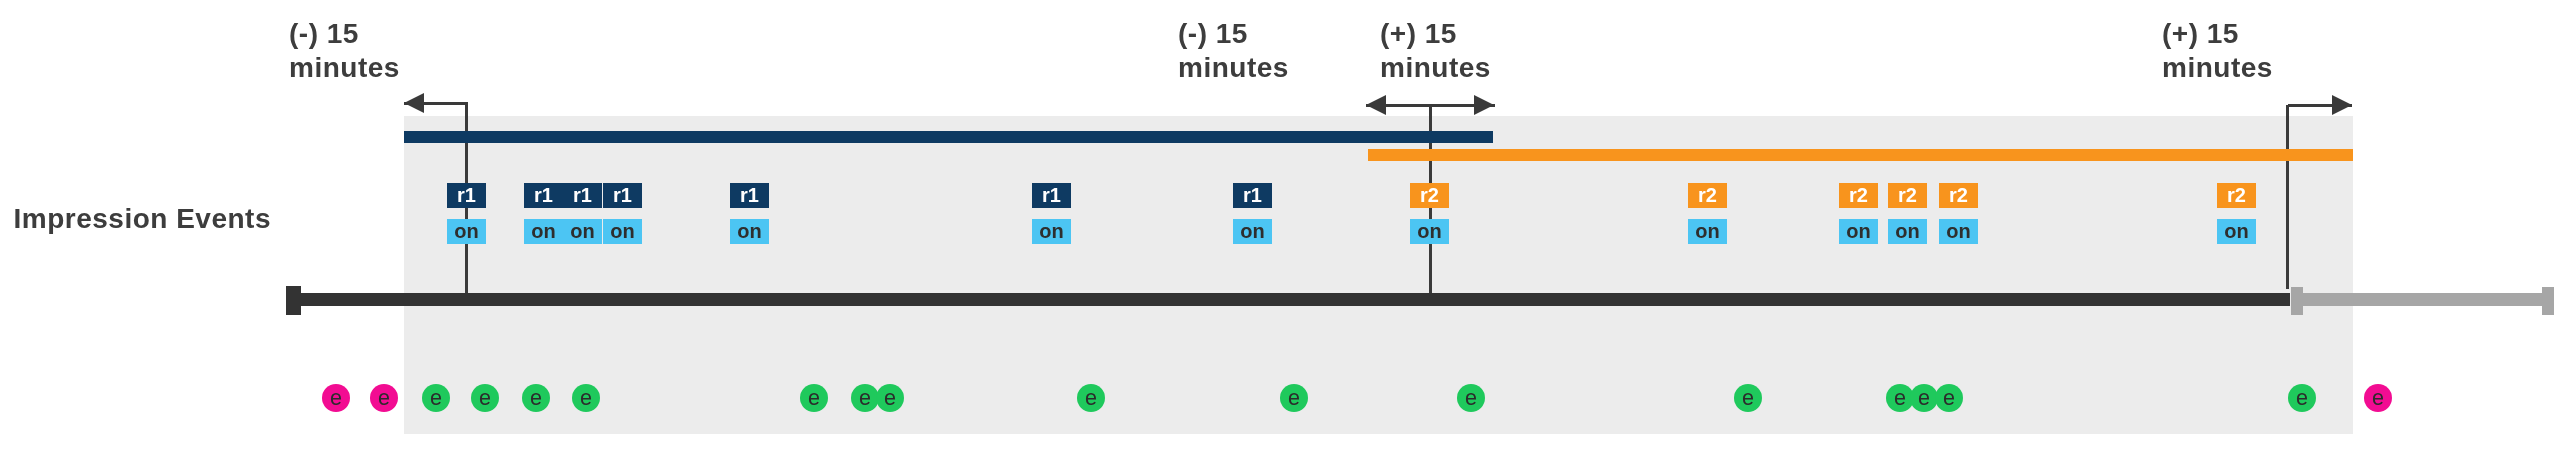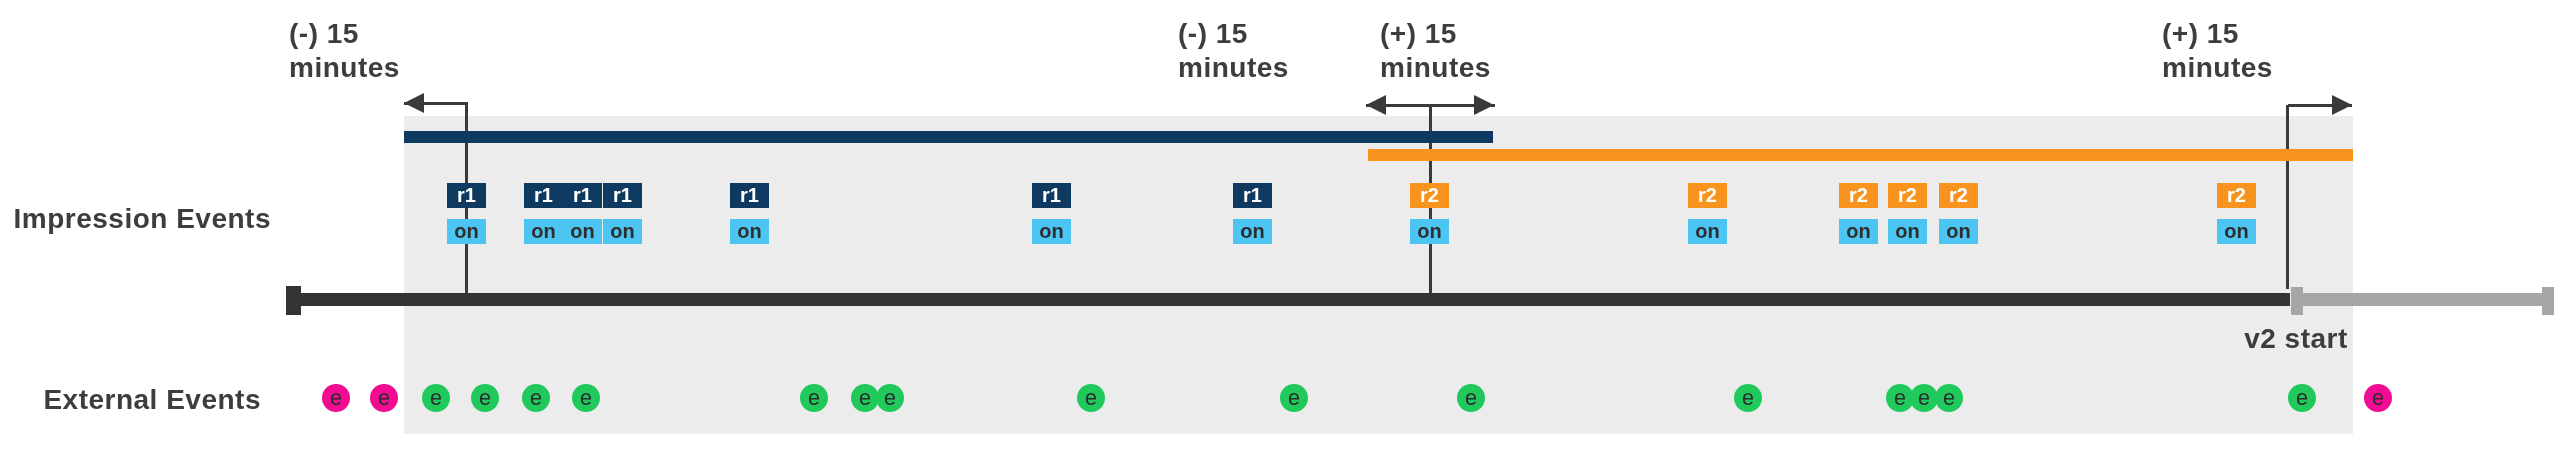--- a/index.html
+++ b/index.html
@@ -63,23 +63,21 @@
   <div class="bar bar-navy" style="left: 404px; top: 131px; width: 1089px; height: 12.2px;"></div>
   <div class="bar bar-orange" style="left: 1368px; top: 149px; width: 985px; height: 12.2px;"></div>
 
   <div class="tl-dark" style="left: 287px; top: 293px; width: 2003px; height: 13px;"></div>
   <div class="tl-dark" style="left: 286px; top: 286px; width: 15px; height: 29px;"></div>
   <div class="tl-gray" style="left: 2291px; top: 293px; width: 263px; height: 13px;"></div>
   <div class="tl-gray" style="left: 2291px; top: 287px; width: 12.2px; height: 28px;"></div>
   <div class="tl-gray" style="left: 2542px; top: 287px; width: 12.2px; height: 28px;"></div>
 
   <div class="row-label" style="left: 0px; top: 180px; width: 271px; height: 32px; margin-top: 23px;">Impression Events</div>
-  <div class="row-label" style="left: 0px; top: 384px; width: 261px; height: 32px;">External Events</div>
 
-  <div class="start-label" style="left: 2221px; top: 323px; width: 150px; height: 32px;">v2 start</div>
 
 <div class="ann" style="left: 289px;">
       <div>(-) 15</div>
       <div>minutes</div>
     </div>
     <div class="ann" style="left: 1178px;">
       <div>(-) 15</div>
       <div>minutes</div>
     </div>
     <div class="ann" style="left: 1380px;">

